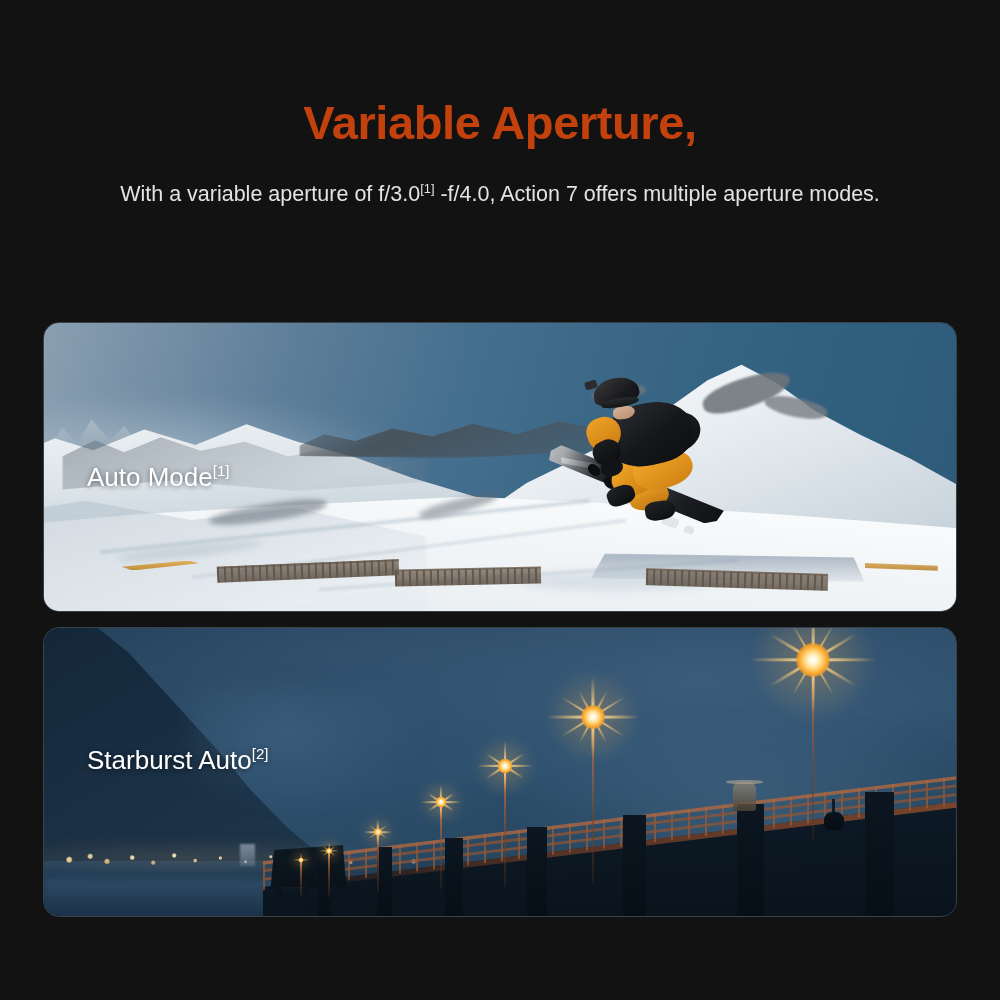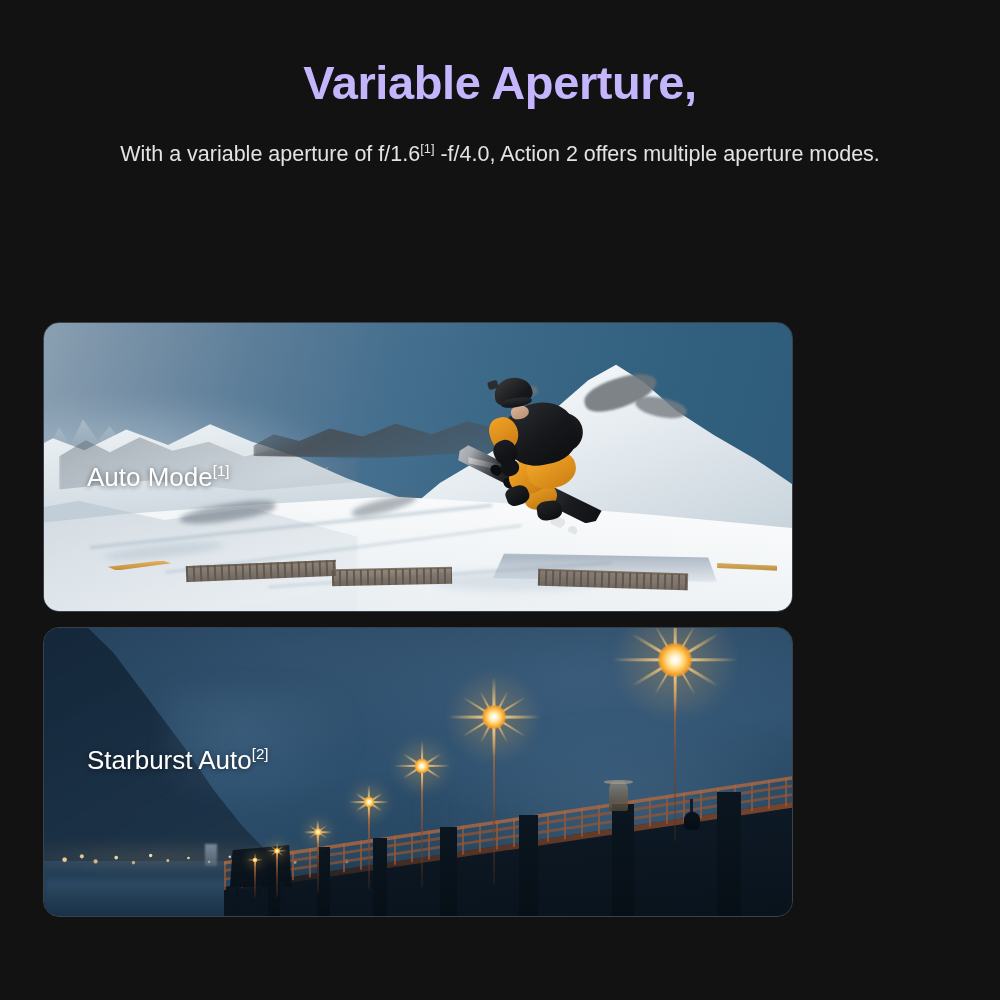--- a/index.html
+++ b/index.html
@@ -11,25 +11,26 @@
     -webkit-font-smoothing:antialiased;
   }
   .page{
     position:relative; width:1000px; height:1000px;
     background:#121212;
   }
 
   
   .header{ padding-top:52px; text-align:center; }
   .headline{
-    color:#c4b5fd;
+    color:#c2410c;
     font-size:47px;
     font-weight:bold;
     line-height:1.30;
     letter-spacing:-0.4px;
+    margin-top:40px;
   }
   .headline .ln{ display:block; white-space:nowrap; }
   .subhead{
     margin-top:26px;
     color:#e3e3e3;
     font-size:21.5px;
     font-weight:400;
     line-height:1.44;
     max-width:860px;
     margin-left:auto; margin-right:auto;
@@ -41,21 +42,21 @@
     letter-spacing:0;
   }
 
   
   .cards{
     position:absolute; left:43px; top:322px;
     width:914px;
   }
   .card{
     position:relative;
-    width:750px;
+    width:914px;
     height:290px;
     border-radius:16px;
     overflow:hidden;
     border:1px solid rgba(150,175,205,0.30);
   }
   .card + .card{ margin-top:15px; }
   .card-label{
     position:absolute;
     left:43px;
     z-index:40;
@@ -588,21 +589,21 @@
 </style>
 </head>
 <body>
 
 <div class="page">
 
   <div class="header">
     <h1 class="headline">
       <span class="ln">Variable Aperture,</span>
     </h1>
-    <p class="subhead"><span>With a variable aperture of f/1.6</span><span class="sup">[1]</span><span> -f/4.0, Action 2 offers multiple aperture modes.</span></p>
+    <p class="subhead"><span>With a variable aperture of f/3.0</span><span class="sup">[1]</span><span> -f/4.0, Action 7 offers multiple aperture modes.</span></p>
   </div>
 
   <div class="cards">
 
     <div class="card" id="card-auto">
       <div class="scene-snow">
         <div class="snow-sky"></div>
         <div class="snow-haze"></div>
 
         <div class="range-far"></div>

